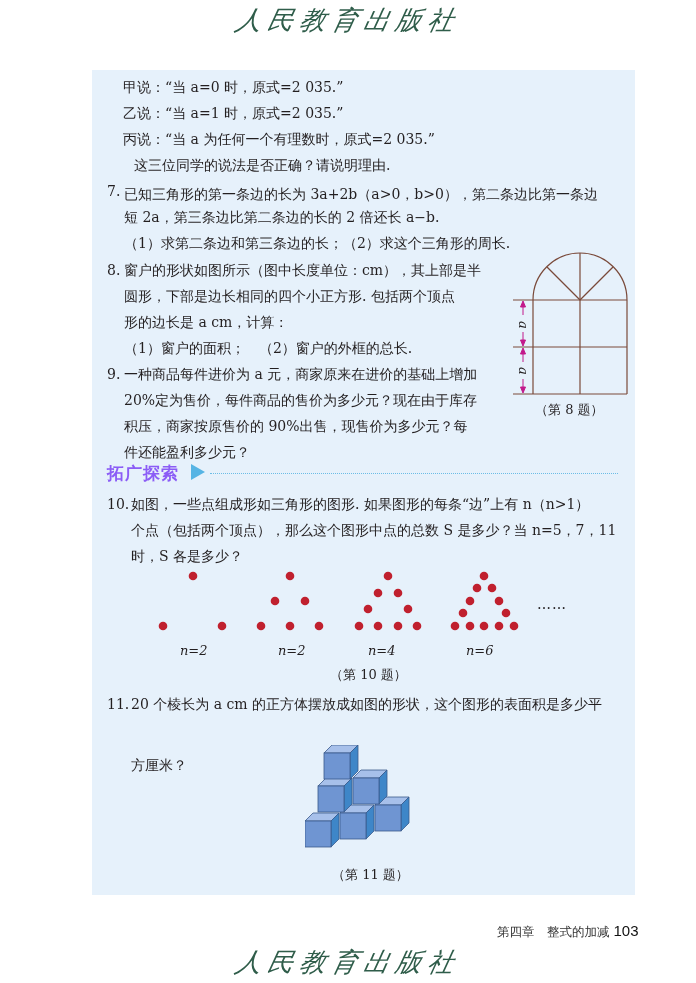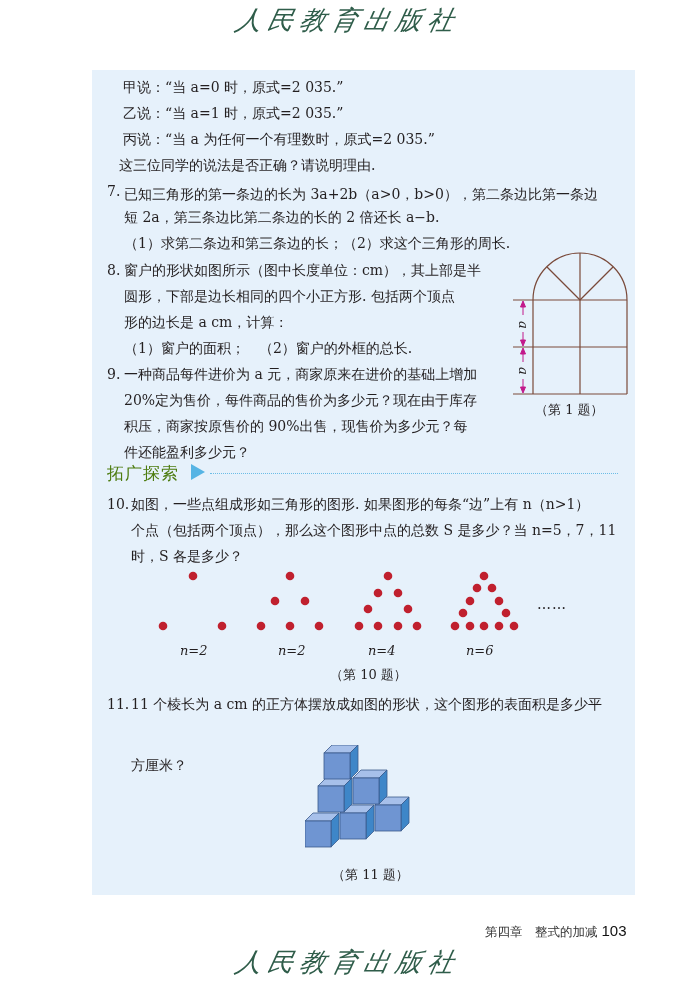--- a/index.html
+++ b/index.html
@@ -15,48 +15,48 @@
   .publisher.top { top: 3px; }
   .publisher.bottom { top: 945px; }
   .panel {
     position: absolute; left: 92px; top: 70px; width: 543px; height: 825px;
     background: #e6f1fb;
   }
   .line { position: absolute; font-size: 14px; line-height: 18px; white-space: nowrap; }
   .math { font-style: italic; }
   .section-head {
     position: absolute; left: 107px; top: 462px; font-family: "DejaVu Sans", sans-serif;
-    font-size: 17px; font-weight: normal; color: #4d7c0f; letter-spacing: 1px;
+    font-size: 17px; font-weight: bold; color: #8b5cf6; letter-spacing: 1px;
   }
   .section-arrow {
     position: absolute; left: 191px; top: 464px; width: 0; height: 0;
     border-top: 8px solid transparent; border-bottom: 8px solid transparent;
     border-left: 14px solid #56b4e4;
   }
   .section-rule {
     position: absolute; left: 210px; top: 473px; width: 408px; height: 0;
     border-top: 1.5px dotted #6cbde6;
   }
   .caption { position: absolute; font-size: 13px; }
   .footer {
-    position: absolute; left: 485px; top: 922px; font-size: 12.5px; color: #333;
+    position: absolute; left: 497px; top: 922px; font-size: 12.5px; color: #333;
   }
   .footer .page { font-family: "Liberation Sans", sans-serif; font-size: 15px; color: #111; margin-left: 4px; }
 </style>
 </head>
 <body>
 
 <div class="publisher top">人民教育出版社</div>
 
 <div class="panel"></div>
 
 <div class="line" style="left:123px;top:78px">甲说：“当 a=0 时，原式=2 035.”</div>
 <div class="line" style="left:123px;top:104px">乙说：“当 a=1 时，原式=2 035.”</div>
 <div class="line" style="left:123px;top:130px">丙说：“当 a 为任何一个有理数时，原式=2 035.”</div>
-<div class="line" style="left:119px;top:156px">这三位同学的说法是否正确？请说明理由.</div>
+<div class="line" style="left:134px;top:156px">这三位同学的说法是否正确？请说明理由.</div>
 
 <div class="line" style="left:107px;top:182px">7.</div>
 <div class="line" style="left:124px;top:185px">已知三角形的第一条边的长为 3a+2b（a&gt;0，b&gt;0），第二条边比第一条边</div>
 <div class="line" style="left:124px;top:208px">短 2a，第三条边比第二条边的长的 2 倍还长 a−b.</div>
 <div class="line" style="left:124px;top:234px">（1）求第二条边和第三条边的长；（2）求这个三角形的周长.</div>
 
 <div class="line" style="left:107px;top:261px">8.</div>
 <div class="line" style="left:124px;top:261px">窗户的形状如图所示（图中长度单位：cm），其上部是半</div>
 <div class="line" style="left:124px;top:287px">圆形，下部是边长相同的四个小正方形. 包括两个顶点</div>
 <div class="line" style="left:124px;top:313px">形的边长是 a cm，计算：</div>
@@ -80,21 +80,21 @@
     <line x1="18" y1="99" x2="18" y2="110"></line>
     <line x1="18" y1="127" x2="18" y2="138"></line>
     <polygon points="18,49 15.5,55 20.5,55"></polygon>
     <polygon points="18,94 15.5,88 20.5,88"></polygon>
     <polygon points="18,96 15.5,102 20.5,102"></polygon>
     <polygon points="18,141 15.5,135 20.5,135"></polygon>
   </g>
 </svg>
 <div class="line math" style="left:519px;top:316px;transform:rotate(90deg);font-size:13px">a</div>
 <div class="line math" style="left:519px;top:362px;transform:rotate(90deg);font-size:13px">a</div>
-<div class="caption" style="left:535px;top:401px">（第 1 题）</div>
+<div class="caption" style="left:535px;top:401px">（第 8 题）</div>
 
 <div class="line" style="left:107px;top:365px">9.</div>
 <div class="line" style="left:124px;top:365px">一种商品每件进价为 a 元，商家原来在进价的基础上增加</div>
 <div class="line" style="left:124px;top:391px">20%定为售价，每件商品的售价为多少元？现在由于库存</div>
 <div class="line" style="left:124px;top:417px">积压，商家按原售价的 90%出售，现售价为多少元？每</div>
 <div class="line" style="left:124px;top:443px">件还能盈利多少元？</div>
 
 <div class="section-head">拓广探索</div>
 <div class="section-arrow"></div>
 <div class="section-rule"></div>
@@ -143,21 +143,21 @@
   </g>
 </svg>
 <div class="line" style="left:537px;top:595px;letter-spacing:1px">……</div>
 <div class="caption math" style="left:180px;top:643px">n=2</div>
 <div class="caption math" style="left:278px;top:643px">n=2</div>
 <div class="caption math" style="left:368px;top:643px">n=4</div>
 <div class="caption math" style="left:466px;top:643px">n=6</div>
 <div class="caption" style="left:330px;top:666px">（第 10 题）</div>
 
 <div class="line" style="left:107px;top:695px">11.</div>
-<div class="line" style="left:131px;top:695px">11 个棱长为 a cm 的正方体摆放成如图的形状，这个图形的表面积是多少平</div>
+<div class="line" style="left:131px;top:695px">20 个棱长为 a cm 的正方体摆放成如图的形状，这个图形的表面积是多少平</div>
 <div class="line" style="left:131px;top:756px">方厘米？</div>
 
 <svg style="position:absolute;left:305px;top:745px" width="120" height="110">
   <defs>
     <g id="cube">
       <polygon points="0,8 8,0 34,0 26,8" fill="#a7c0ea" stroke="#3a5a8c" stroke-width="0.8"></polygon>
       <polygon points="26,8 34,0 34,26 26,34" fill="#3e86c8" stroke="#3a5a8c" stroke-width="0.8"></polygon>
       <rect x="0" y="8" width="26" height="26" fill="#6f95d2" stroke="#3a5a8c" stroke-width="0.8"></rect>
     </g>
   </defs>

